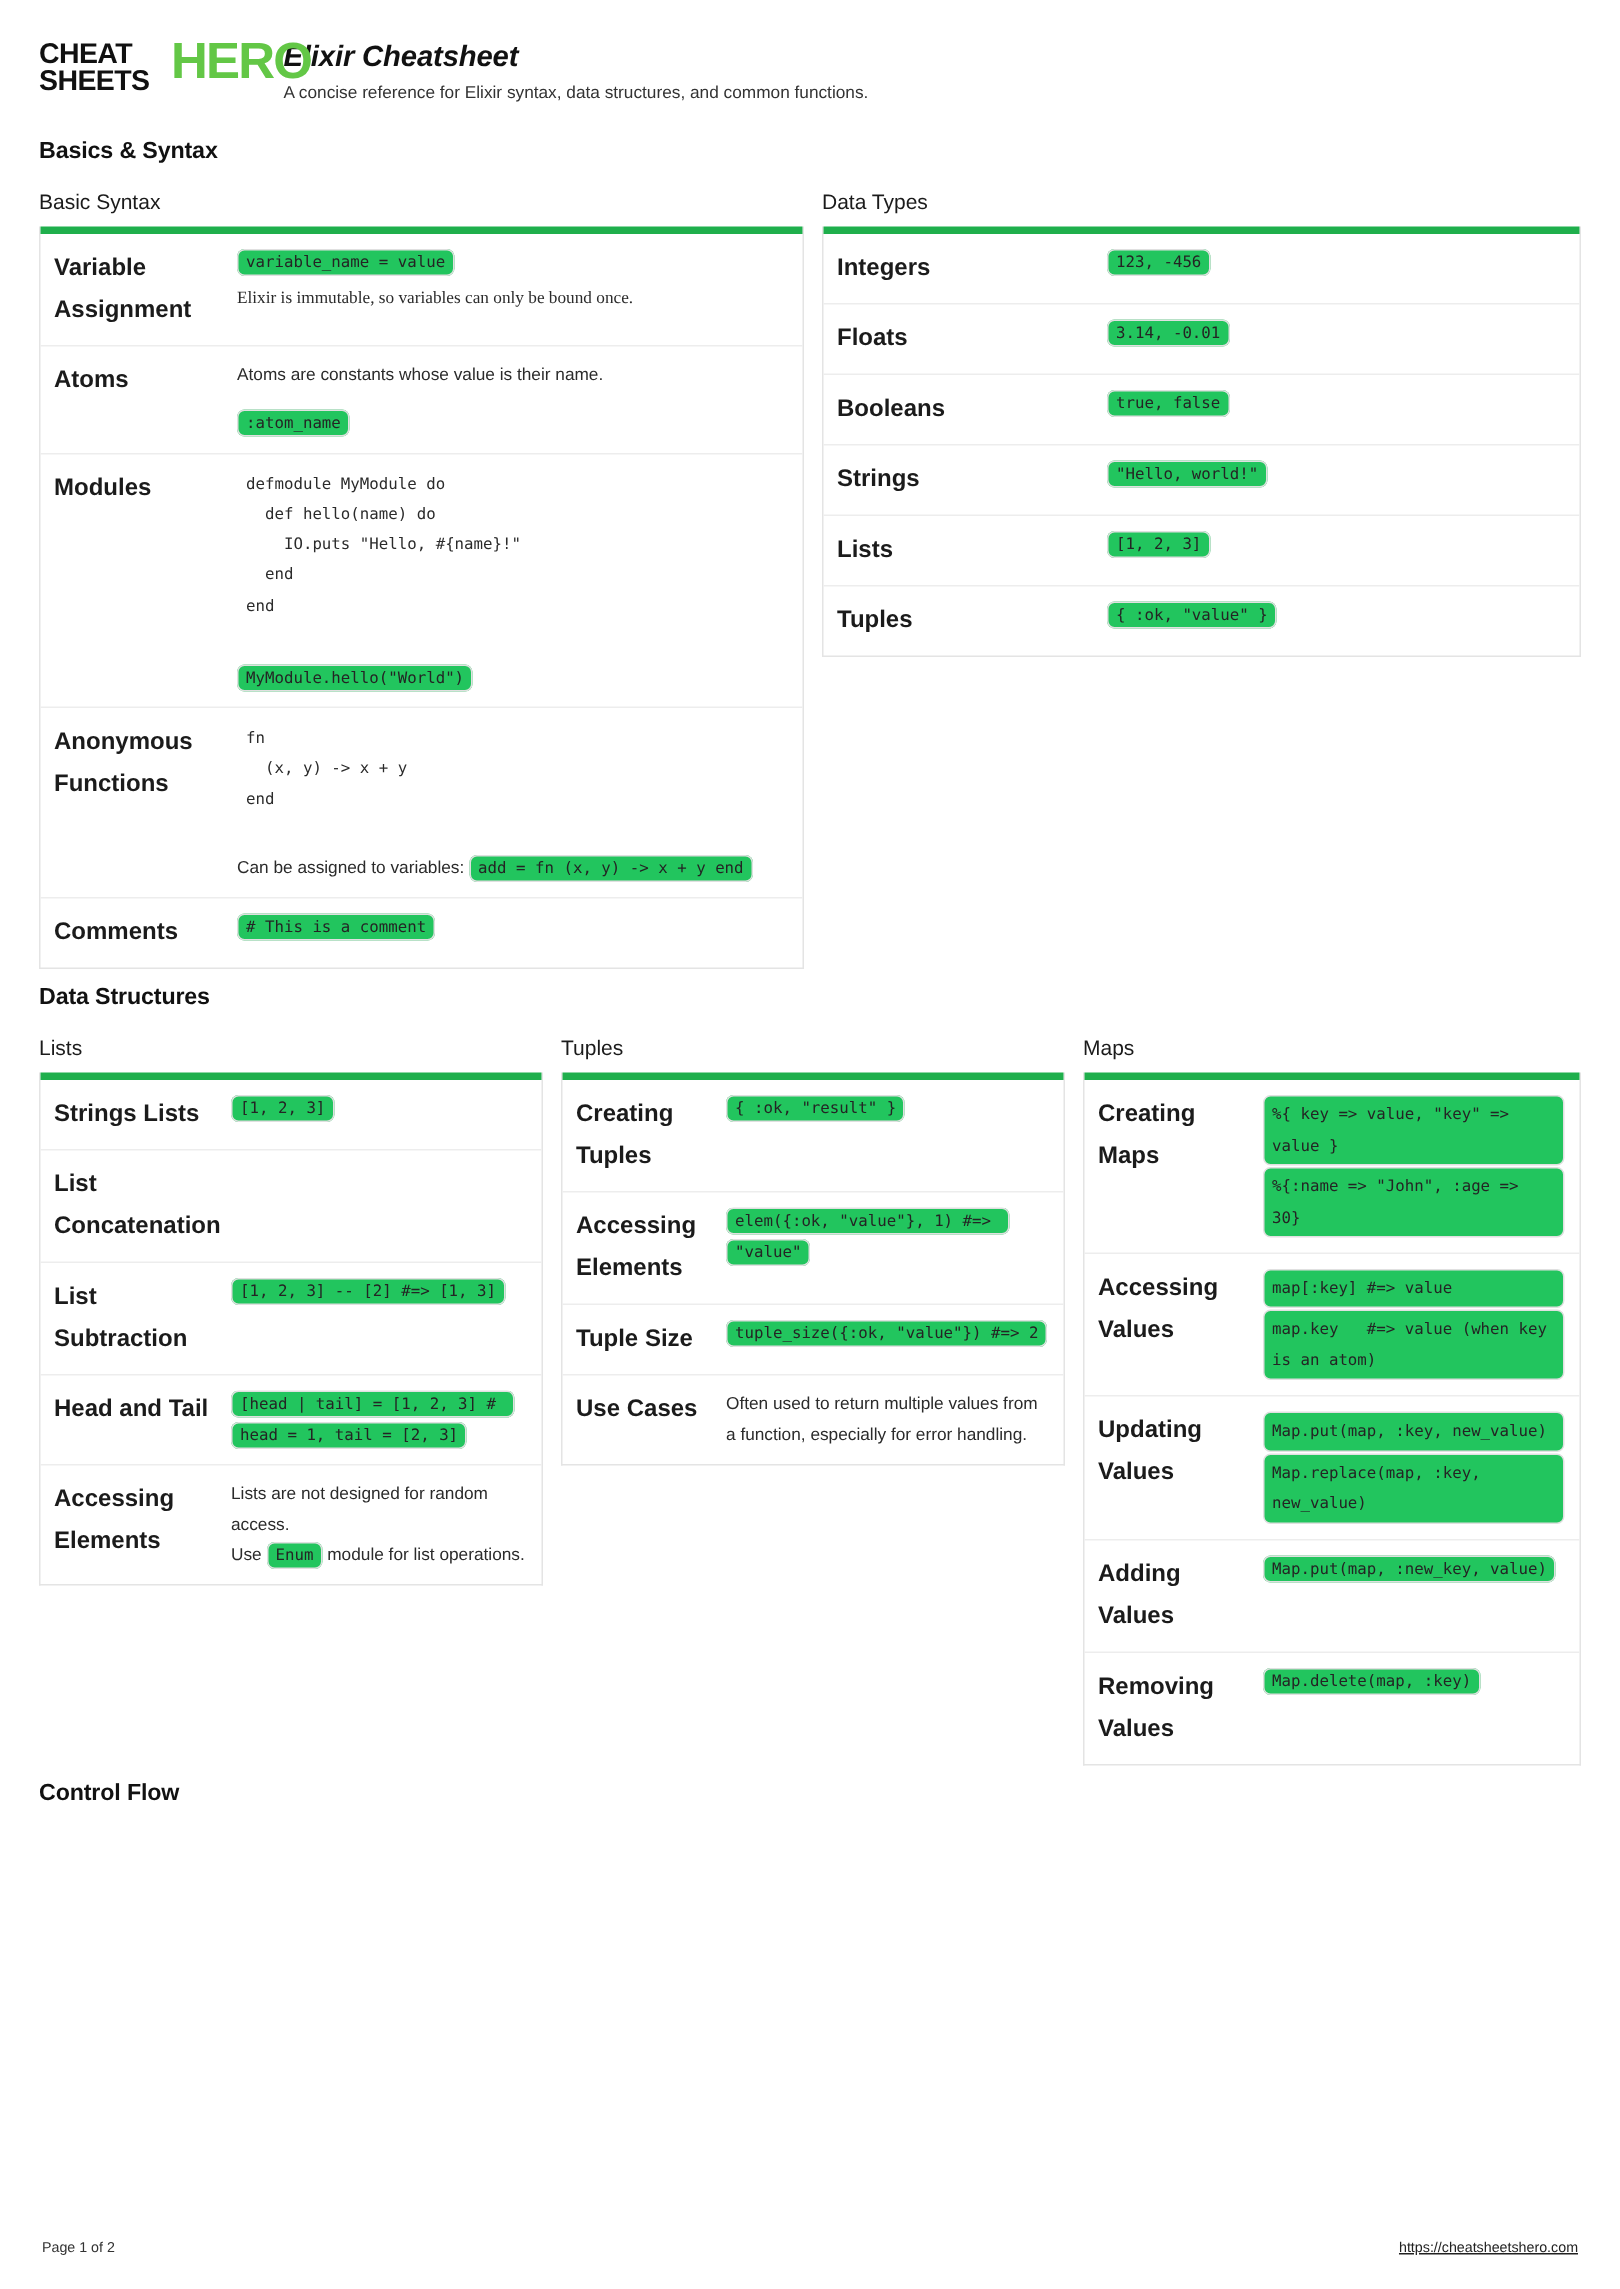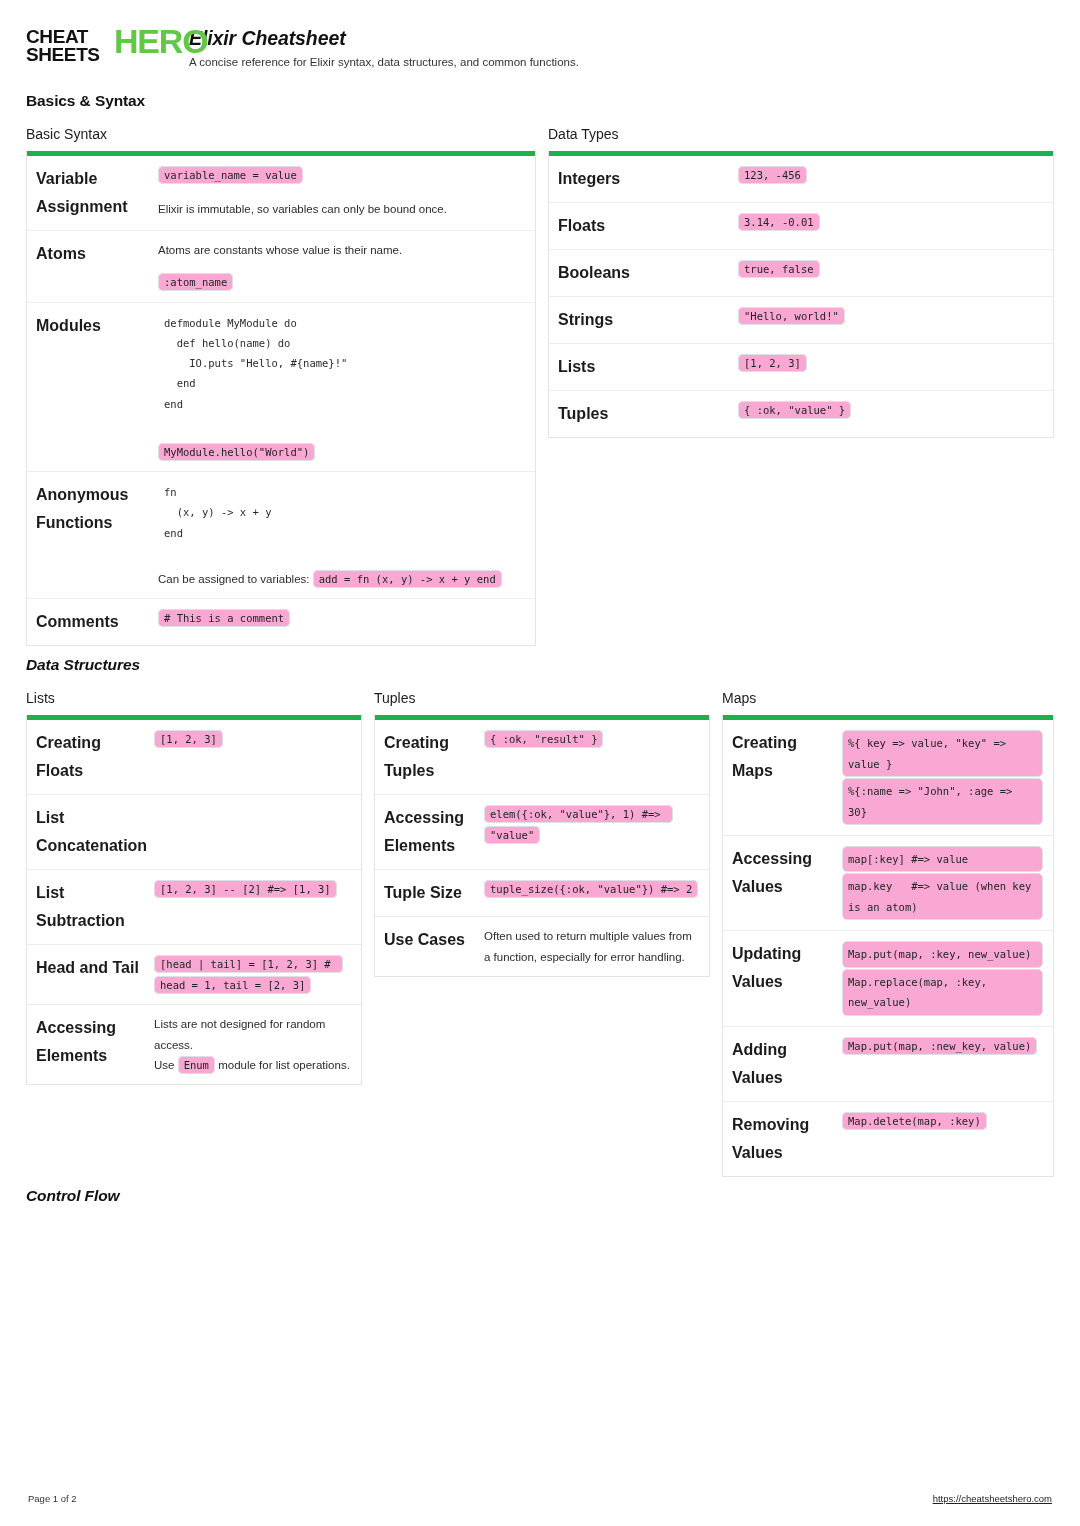--- a/index.html
+++ b/index.html
@@ -73,21 +73,21 @@
   }
 
   
   .section-title {
     font-size: 15.5px;
     font-weight: 700;
     color: #111111;
     margin: 0 0 16px 0;
     letter-spacing: -0.1px;
   }
-  .section-title.spaced { margin-top: 10px; font-style: italic; }
+  .section-title.spaced { margin-top: 10px; }
   .card-title {
     font-size: 14px;
     font-weight: 400;
     color: #1b1b1b;
     margin: 0 0 9px 0;
   }
 
   
   .cols {
     display: flex;
@@ -137,21 +137,21 @@
   .w-lists  .row-label { width: 118px; }
   .w-tuples .row-label { width: 100px; }
   .w-maps   .row-label { width: 110px; }
 
   code, .code {
     font-family: "DejaVu Sans Mono", "Liberation Mono", monospace;
     font-size: 10.5px;
   }
   .chip {
     display: inline;
-    background: #f9a8d4;
+    background: #22c55e;
     border: 1px solid #e0e0e0;
     border-radius: 5px;
     padding: 2px 5px;
     color: #242424;
     box-decoration-break: clone;
     -webkit-box-decoration-break: clone;
     line-height: 1.95;
     white-space: pre-wrap;
     word-break: break-word;
   }
@@ -166,21 +166,21 @@
     white-space: pre;
     margin: 1px 0 0 0;
     line-height: 1.92;
     padding-left: 6px;
   }
   .note {
     font-size: 11.5px;
     color: #2b2b2b;
     line-height: 1.78;
   }
-  .note-gap { margin-top: 14px; }
+  .note-gap { margin-top: 4px; font-family: Liberation Serif, serif; }
   .inline-note { font-size: 11.5px; color: #2b2b2b; }
 
   
   .footer {
     position: absolute;
     left: 0;
     right: 0;
     bottom: 22px;
     padding: 0 28px;
     box-sizing: border-box;
@@ -319,21 +319,21 @@
   <h2 class="section-title spaced">Data Structures</h2>
 
   <div class="cols">
 
     <div class="col" style="flex:0 0 336px;">
       <h3 class="card-title">Lists</h3>
       <div class="card w-lists">
         <div class="card-bar"></div>
 
         <div class="row">
-          <div class="row-label">Creating Floats</div>
+          <div class="row-label">Strings Lists</div>
           <div class="row-body">
             <span class="chip code">[1, 2, 3]</span>
           </div>
         </div>
 
         <div class="row">
           <div class="row-label">List Concatenation</div>
         </div>
 
         <div class="row">

